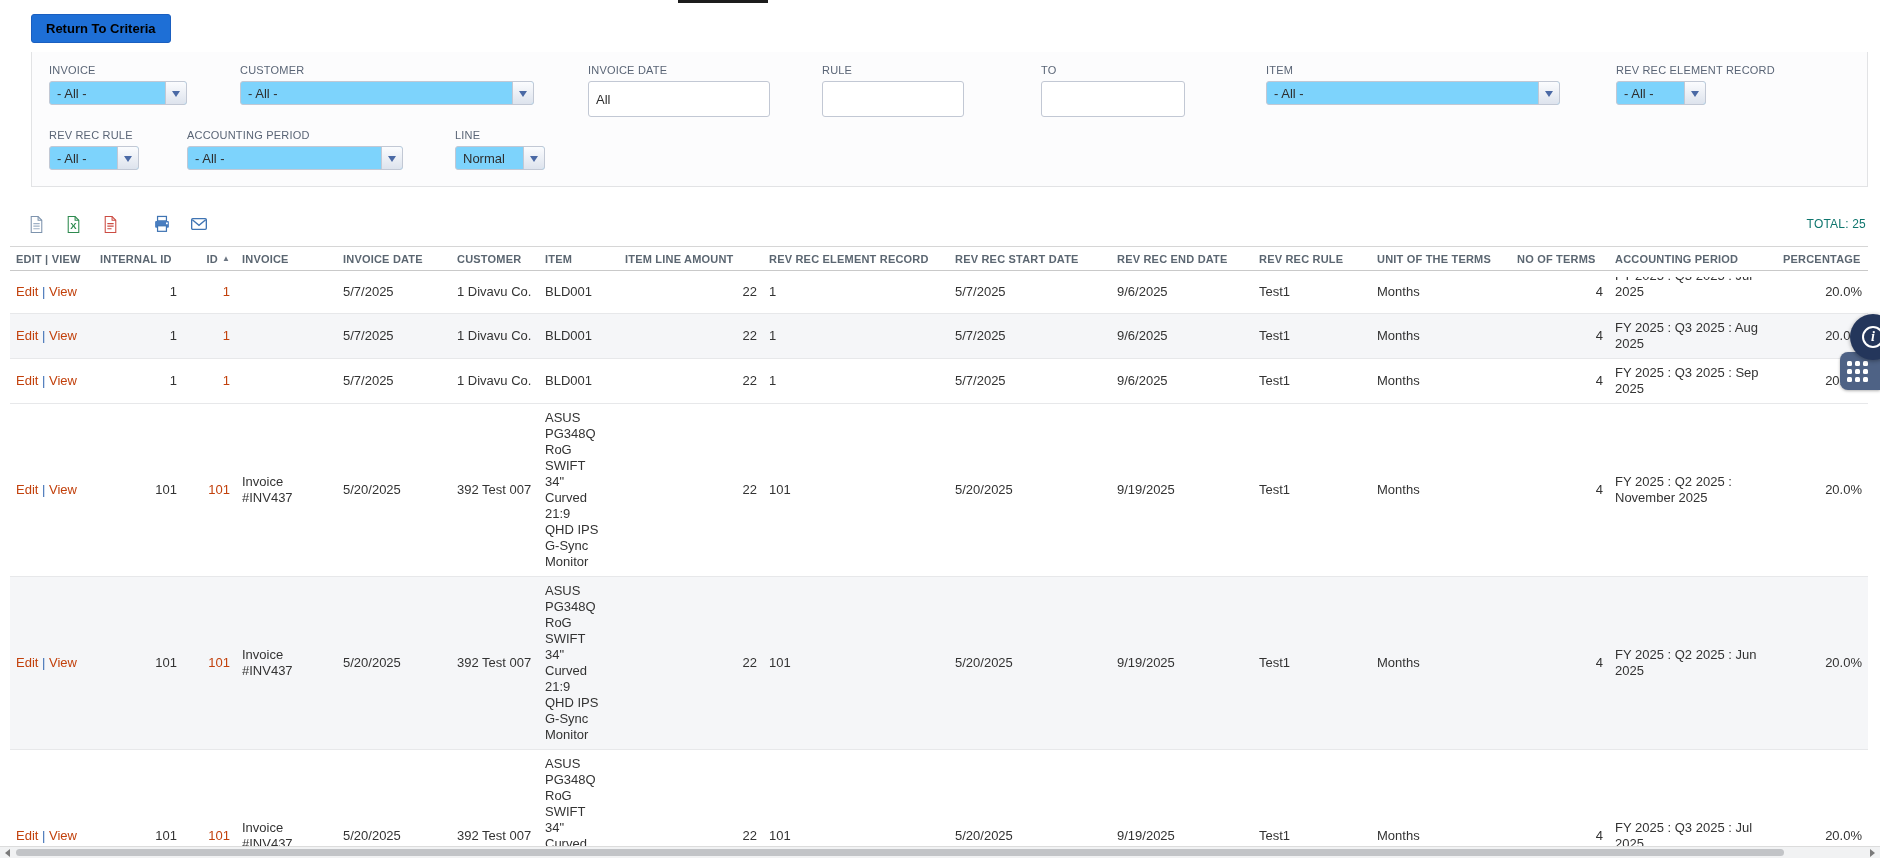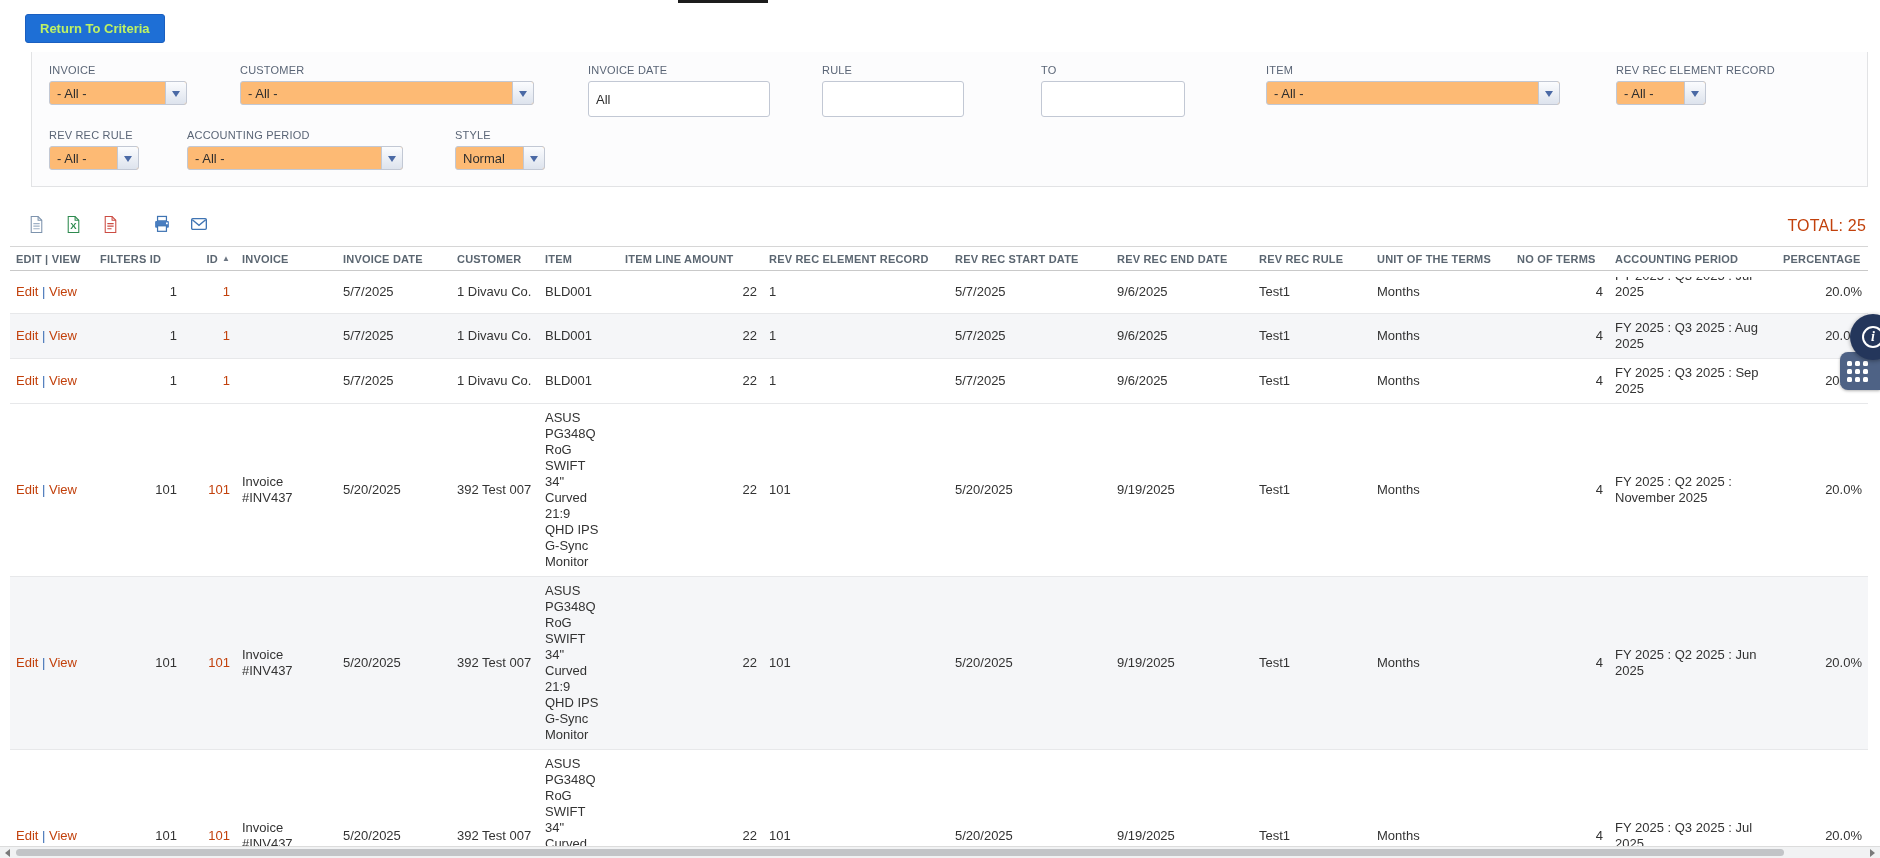--- a/index.html
+++ b/index.html
@@ -2,59 +2,59 @@
 <html><head>
 <meta charset="utf-8">
 <title></title>
 <style>
   * { box-sizing: border-box; }
   html,body { margin:0; padding:0; width:1880px; height:858px; overflow:hidden;
     background:#fff; font-family:"Liberation Sans","DejaVu Sans",sans-serif; position:relative; }
 
   .top-strip { position:absolute; left:678px; top:0; width:90px; height:3px; background:#1c1c1c; }
 
-  .btn-primary { position:absolute; left:25px; top:14px; height:29px; padding:0 14px;
-    background:#1e6fd6; color:#bef264; font-size:13px; font-weight:700; font-family:inherit;
+  .btn-primary { position:absolute; left:31px; top:14px; height:29px; padding:0 14px;
+    background:#1e6fd6; color:#000000; font-size:13px; font-weight:700; font-family:inherit;
     border:1px solid #1a5fc0; border-radius:3px; cursor:pointer; }
 
   
   .filters-panel { position:absolute; left:31px; top:52px; width:1837px; }
   .filters-header { height:24px; background:#e9eaec; border:1px solid #d7d7d7;
     display:flex; align-items:center; padding:0 8px; gap:7px; cursor:pointer; }
   .collapse-box { width:13px; height:13px; background:#fbfbfb; border:1px solid #98a0ab;
     display:flex; align-items:center; justify-content:center; flex:none; }
   .collapse-box::after { content:""; width:7px; height:2px; background:#5f6771; }
   .filters-title { font-size:11px; font-weight:700; color:#3f454d; letter-spacing:.4px; }
   .filters-body { border:1px solid #e2e3e5; border-top:none; background:#fcfcfd;
     padding:12px 12px 16px 17px; }
   .filter-row { display:flex; align-items:flex-start; }
   .filter-row + .filter-row { margin-top:12px; }
   .ffield { flex:none; }
   .flabel { display:block; font-size:11px; color:#5a6576; letter-spacing:.2px;
     margin-bottom:5px; white-space:nowrap; }
-  .select { height:24px; border:1px solid #c2c8d4; border-radius:3px; background:#fdba74;
+  .select { height:24px; border:1px solid #c2c8d4; border-radius:3px; background:#7dd3fc;
     display:flex; align-items:stretch; cursor:pointer; }
   .select-value { flex:1; display:flex; align-items:center; padding:0 7px; font-size:13px;
     color:#2e2e2e; overflow:hidden; white-space:nowrap; }
   .select-arrow { width:21px; border-left:1px solid #c2c8d4;
     background:linear-gradient(#fbfcfe,#dde3ed); border-radius:0 2px 2px 0;
     display:flex; align-items:center; justify-content:center; flex:none; }
   .select-arrow::after { content:""; width:0; height:0; border:4px solid transparent;
     border-top:6px solid #4a69a5; margin-top:5px; }
   .tinput { width:100%; height:36px; border:1px solid #c2c8d4; border-radius:3px;
     padding:0 7px; font-family:inherit; font-size:13px; color:#2e2e2e; background:#fff; }
 
   
   .toolbar { position:absolute; left:0; top:208px; width:1880px; height:34px; }
   .toolbar-icons { position:absolute; left:24px; top:4px; display:flex; align-items:center; }
   .ticon { width:24px; height:24px; display:flex; align-items:center; justify-content:center;
     cursor:pointer; }
   .ticon + .ticon { margin-left:13px; }
   .ticon.group-gap { margin-left:28px; }
-  .total { position:absolute; right:14px; top:9px; font-size:16px; color:#c2410c; letter-spacing:.2px;margin-left:40px; }
+  .total { position:absolute; right:14px; top:9px; font-size:12px; color:#0f766e; letter-spacing:.2px;margin-left:40px; }
 
   
   .grid-wrap { position:absolute; left:10px; top:246px; width:1858px; }
   table.grid { border-collapse:collapse; table-layout:fixed; width:1858px;
     border-top:1px solid #d6d6d6; }
   .grid th { font-size:11px; font-weight:700; color:#5b6671; text-align:left;
     padding:6px 6px 5px; border-bottom:1px solid #c9c9c9; white-space:nowrap;
     overflow:hidden; vertical-align:bottom; letter-spacing:.2px; cursor:pointer; }
   .grid th.cr { text-align:right; }
   .grid td { font-size:13px; line-height:16px; color:#333; padding:6px;
@@ -156,21 +156,21 @@
         </div>
       </div>
       <div class="ffield" style="width:216px;margin-right:52px;">
         <label class="flabel">ACCOUNTING PERIOD</label>
         <div class="select">
           <span class="select-value">- All -</span>
           <span class="select-arrow"></span>
         </div>
       </div>
       <div class="ffield" style="width:90px;">
-        <label class="flabel">STYLE</label>
+        <label class="flabel">LINE</label>
         <div class="select">
           <span class="select-value">Normal</span>
           <span class="select-arrow"></span>
         </div>
       </div>
     </div>
   </div>
 </section>
 
 <div class="toolbar">
@@ -230,21 +230,21 @@
         <col style="width:142px">
         <col style="width:118px">
       <col style="width:140px">
         <col style="width:98px">
         <col style="width:168px">
         <col style="width:91px">
     </colgroup>
     <thead>
       <tr>
         <th><span>EDIT | VIEW</span></th>
-        <th><span>FILTERS ID</span></th>
+        <th><span>INTERNAL ID</span></th>
         <th class="cr"><span>ID</span><span class="sort">▲</span></th>
         <th><span>INVOICE</span></th>
         <th><span>INVOICE DATE</span></th>
         <th><span>CUSTOMER</span></th>
         <th><span>ITEM</span></th>
         <th><span>ITEM LINE AMOUNT</span></th>
         <th><span>REV REC ELEMENT RECORD</span></th>
         <th><span>REV REC START DATE</span></th>
         <th><span>REV REC END DATE</span></th>
         <th><span>REV REC RULE</span></th>

